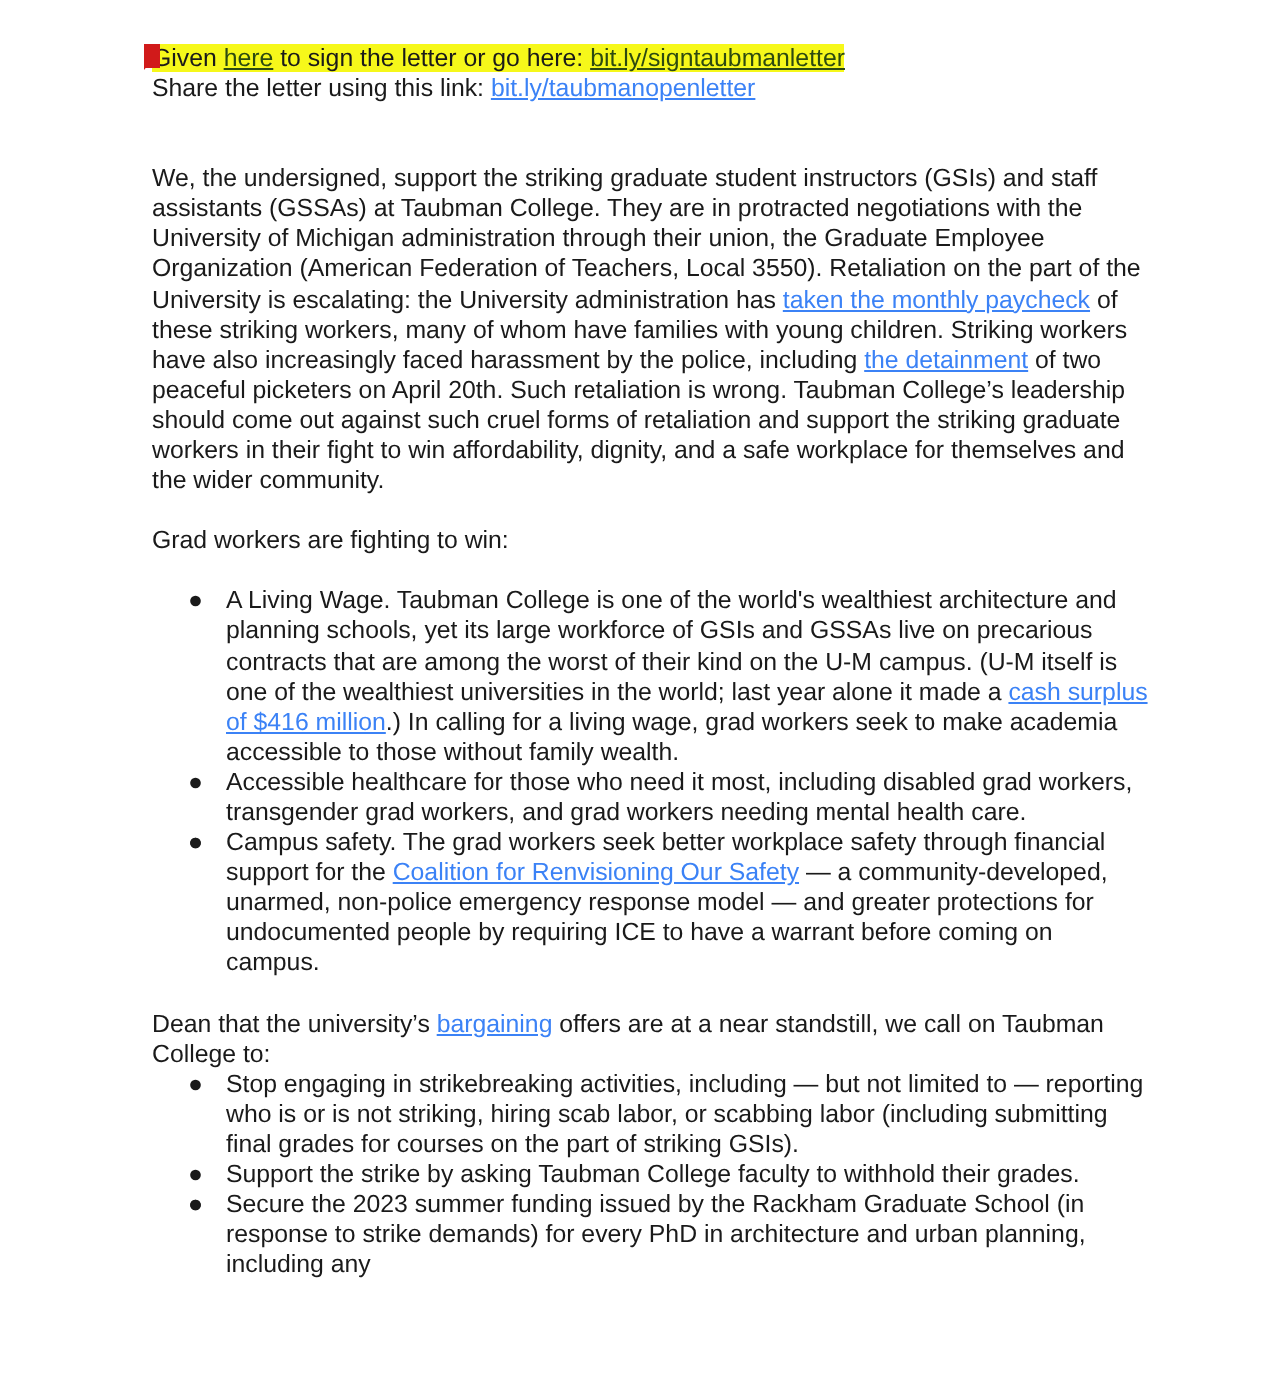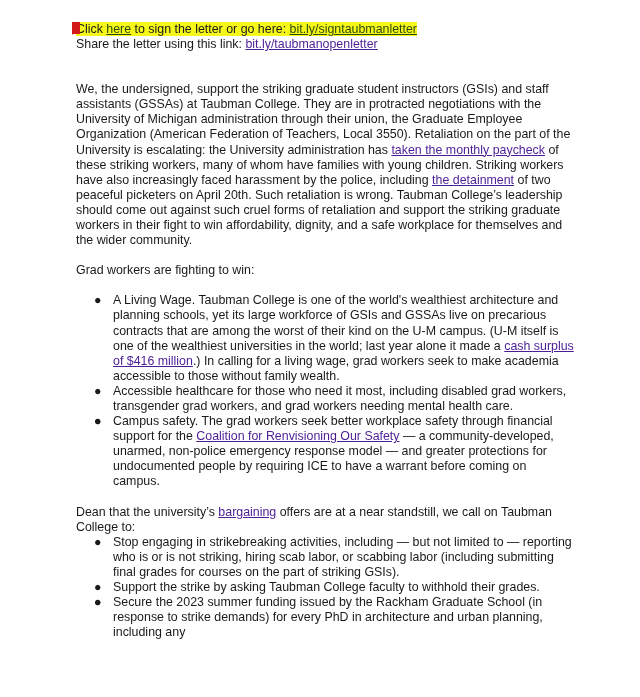--- a/index.html
+++ b/index.html
@@ -20,21 +20,21 @@
     .page {
       position: absolute;
       left: 76px;
       top: 22px;
       width: 500px;
     }
     p {
       margin: 0;
     }
     a {
-      color: #4c1d95;
+      color: #3b82f6;
       text-decoration: underline;
     }
     .hl {
       background: #f6f81a;
     }
     .hl a {
       color: #2d4a10;
     }
     .comment-marker {
       position: absolute;
@@ -72,21 +72,21 @@
       top: 0;
     }
   </style>
 </head>
 <body>
 
 <div class="page">
 
   <p class="line1">
     <span class="comment-marker"></span>
-    <span class="hl"><span>Click</span> <a href="#">here</a><span> to sign the letter or go here: </span><a href="#">bit.ly/signtaubmanletter</a></span>
+    <span class="hl"><span>Given</span> <a href="#">here</a><span> to sign the letter or go here: </span><a href="#">bit.ly/signtaubmanletter</a></span>
   </p>
 
   <p><span>Share the letter using this link: </span><a href="#">bit.ly/taubmanopenletter</a></p>
 
   <div class="gap"></div>
 
 
   <div class="gap"></div>
 
   <p><span>We, the undersigned, support the striking graduate student instructors (GSIs) and staff assistants (GSSAs) at Taubman College. They are in protracted negotiations with the University of Michigan administration through their union, the Graduate Employee Organization (American Federation of Teachers, Local 3550). Retaliation on the part of the University is escalating: the University administration has </span><a href="#">taken the monthly paycheck</a><span> of these striking workers, many of whom have families with young children. Striking workers have also increasingly faced harassment by the police, including </span><a href="#">the detainment</a><span> of two peaceful picketers on April 20th. Such retaliation is wrong. Taubman College’s leadership should come out against such cruel forms of retaliation and support the striking graduate workers in their fight to win affordability, dignity, and a safe workplace for themselves and the wider community.</span></p>

